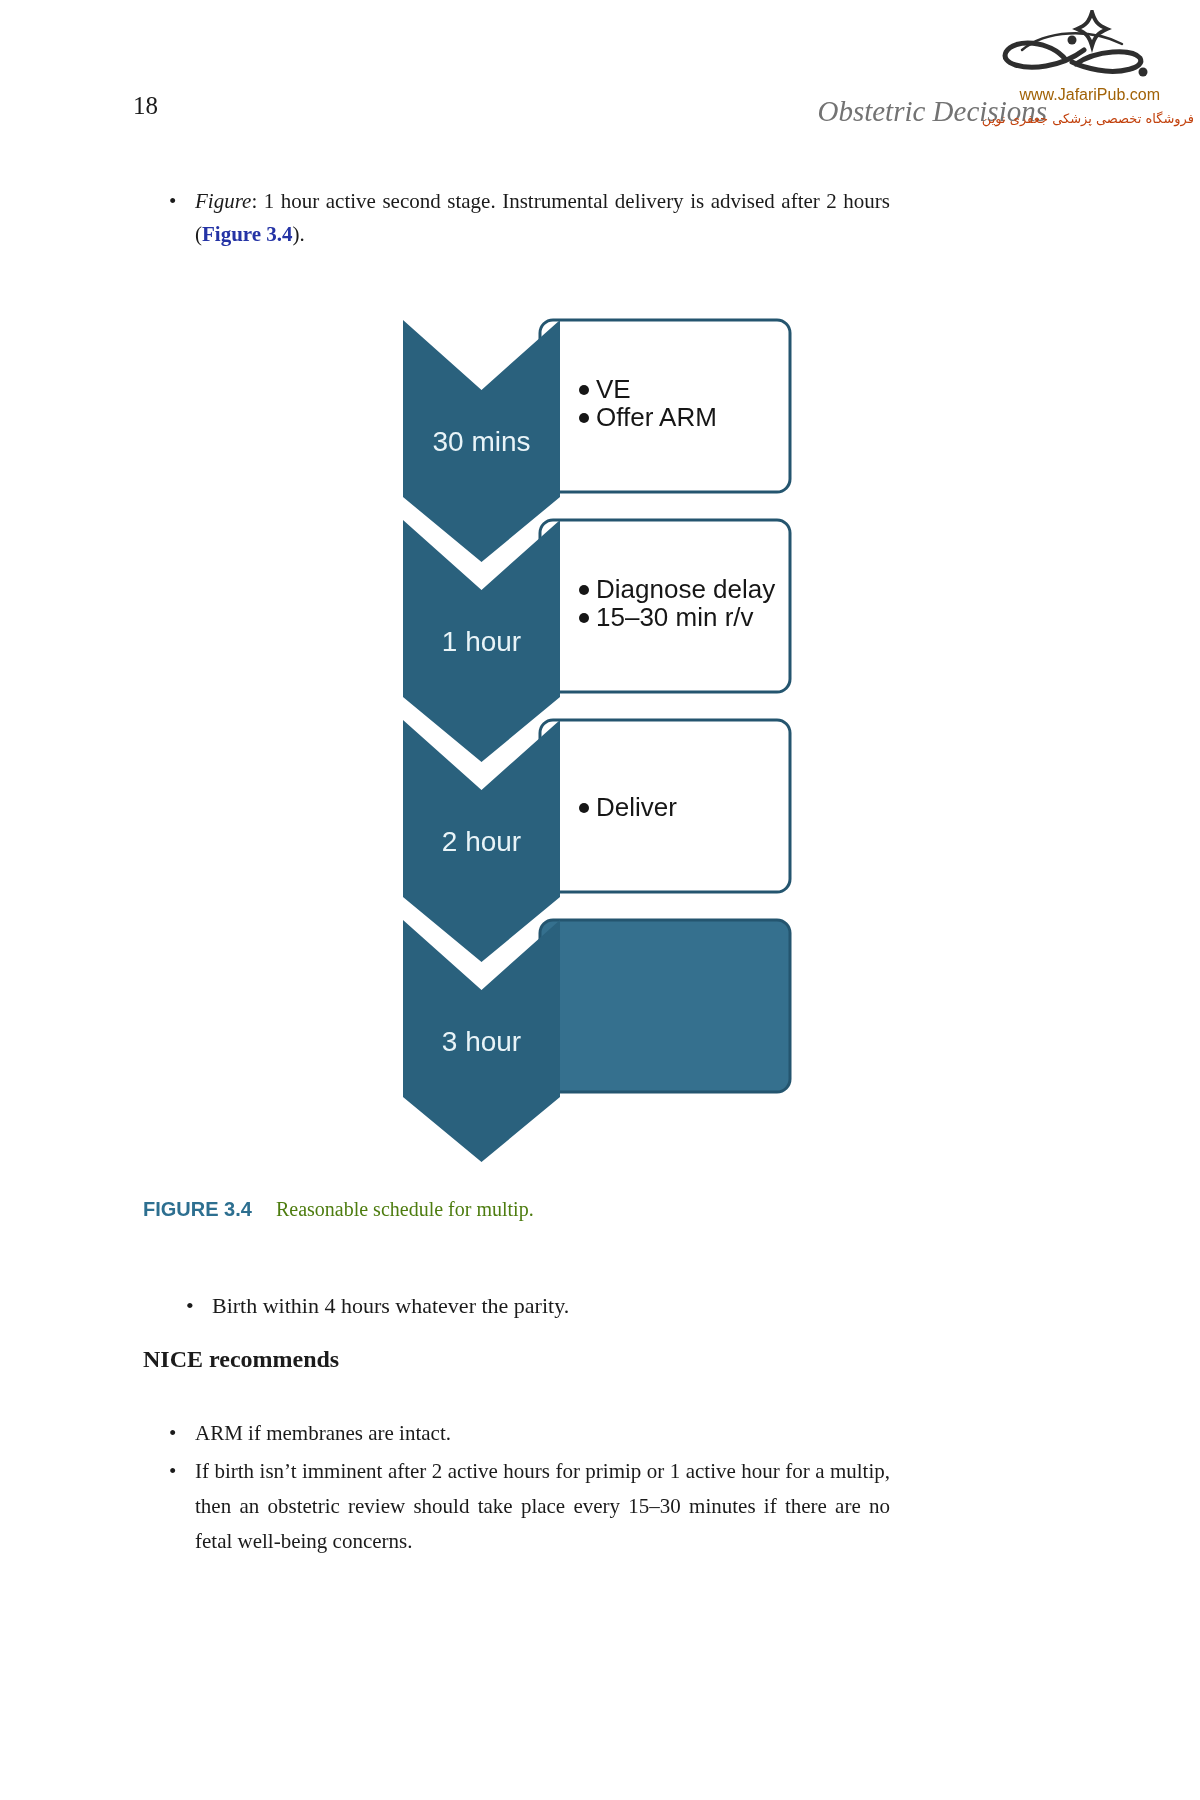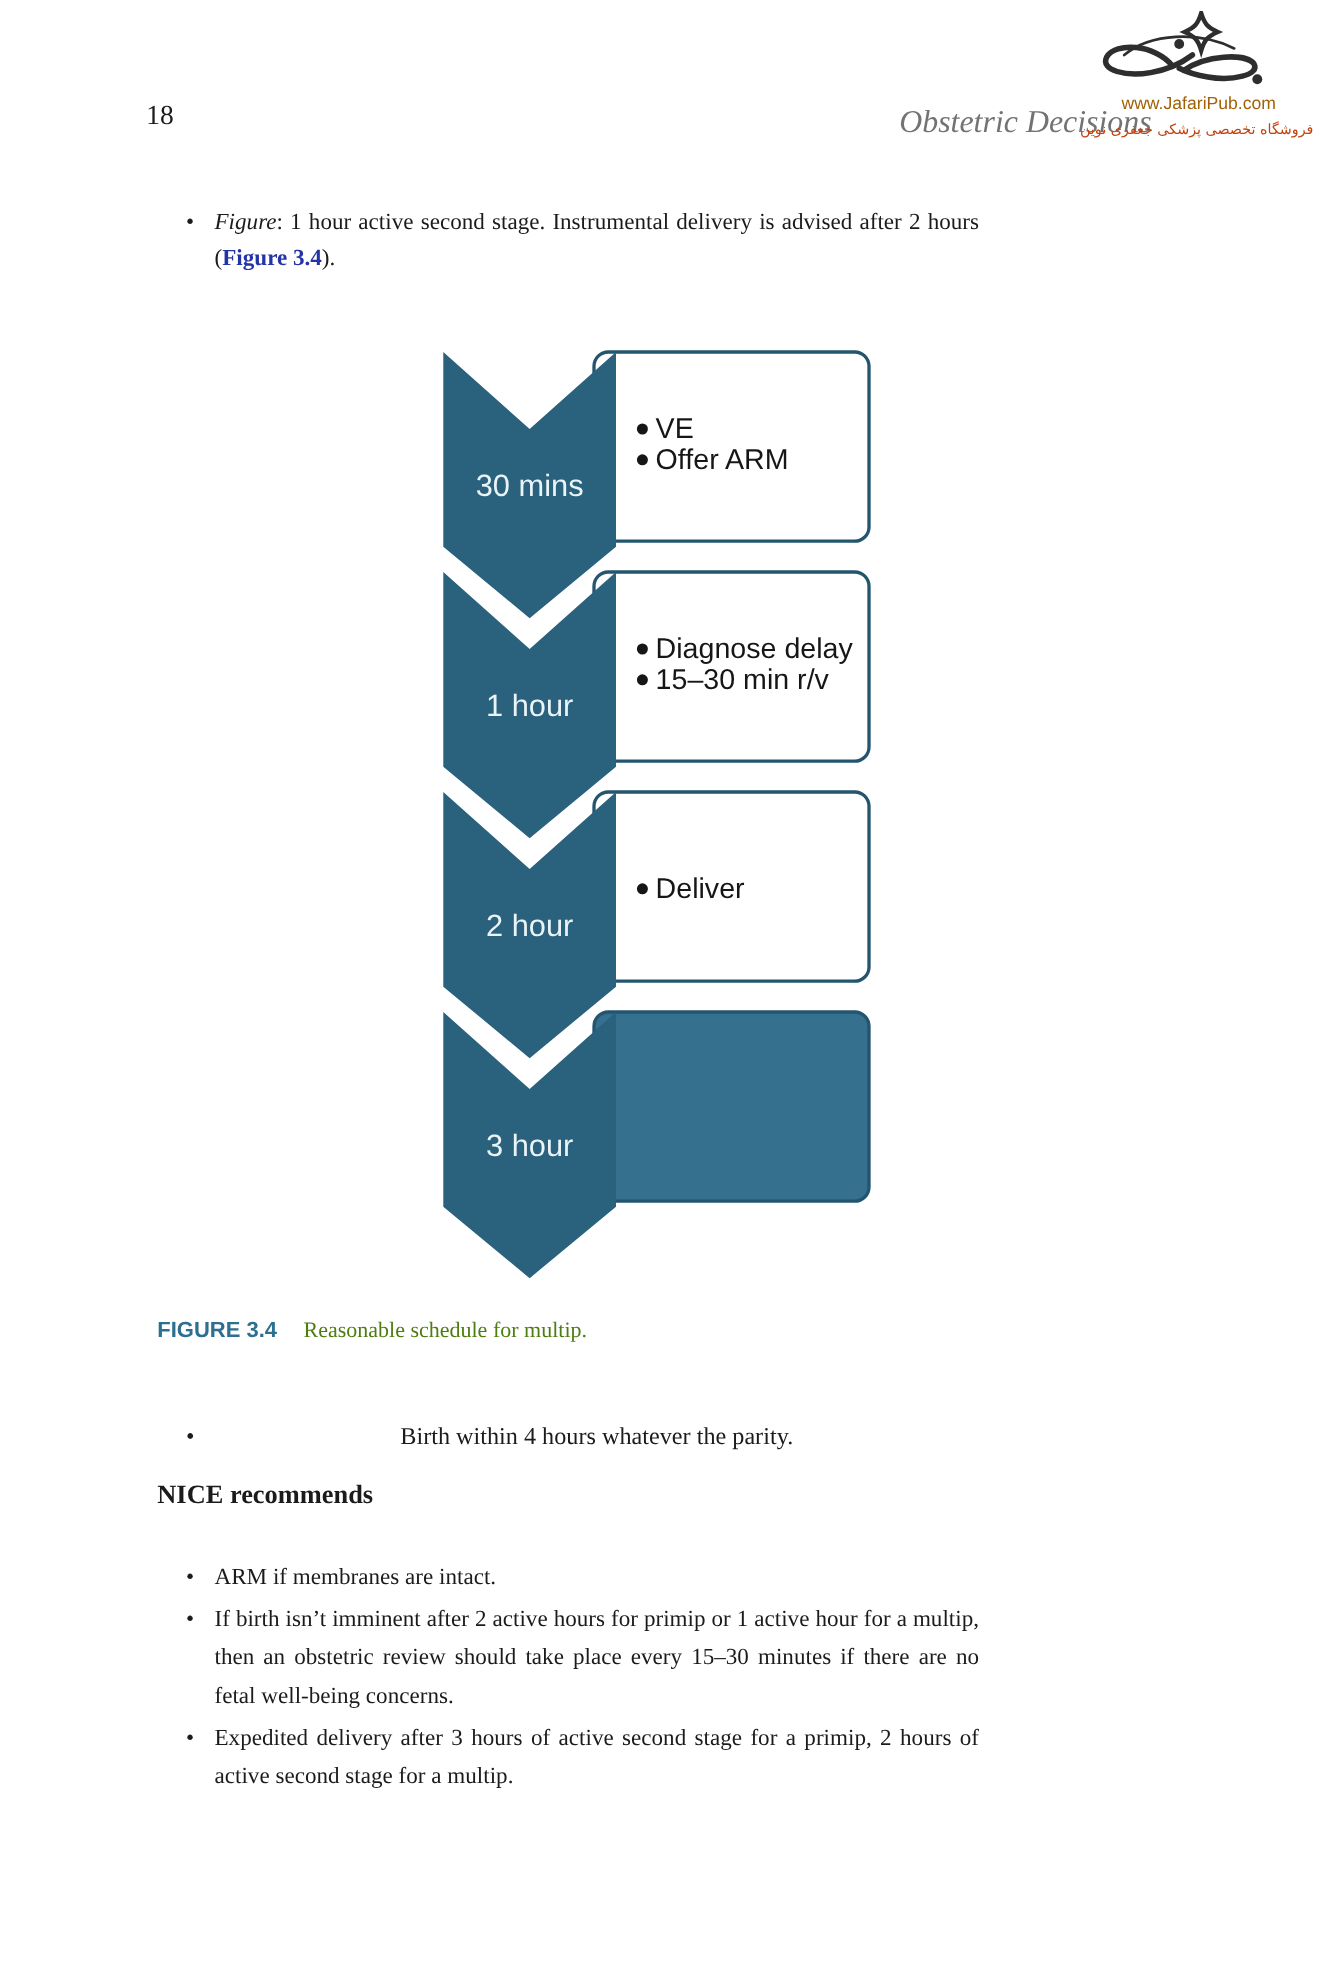--- a/index.html
+++ b/index.html
@@ -14,21 +14,21 @@
           font-family:"Liberation Sans","DejaVu Sans",sans-serif;font-size:16px;color:#a16207;}
   .wm-fa{position:absolute;right:6px;top:111px;direction:rtl;
          font-family:"DejaVu Sans",sans-serif;font-size:13px;color:#c2410c;}
 
   
   .bullet-item{position:relative;}
   .bullet-item::before{content:"\2022";position:absolute;left:-26px;top:0;}
   .intro{position:absolute;left:195px;top:185px;width:695px;font-size:21px;line-height:33px;
          text-align:justify;}
   .intro .link{color:#2433A5;font-weight:bold;cursor:pointer;}
-  .birth{position:absolute;left:195px;top:1289px;width:695px;font-size:22px;line-height:33px;text-align:center;}
+  .birth{position:absolute;left:212px;top:1289px;width:695px;font-size:22px;line-height:33px;}
   .nice-heading{position:absolute;left:143px;top:1346px;font-size:24px;font-weight:bold;margin:0;}
   .nice-list{position:absolute;left:195px;top:1416px;width:695px;font-size:21px;line-height:35px;}
   .nice-list .bullet-item{margin-bottom:3px;text-align:justify;}
   .nice-list p{margin:0;}
   .intro p{margin:0;display:inline;}
 
   
   .figure-svg{position:absolute;left:390px;top:310px;}
   .chev{fill:#2A617D;}
   .stepbox{fill:#ffffff;stroke:#24556F;stroke-width:3;}
@@ -106,18 +106,15 @@
 
   <h2 class="nice-heading">NICE recommends</h2>
 
   <div class="nice-list">
     <div class="bullet-item">
       <p>ARM if membranes are intact.</p>
     </div>
     <div class="bullet-item">
       <p>If birth isn’t imminent after 2 active hours for primip or 1 active hour for a multip, then an obstetric review should take place every 15–30 minutes if there are no fetal well-being concerns.</p>
     </div>
-    <div class="bullet-item">
-      <p>Expedited delivery after 3 hours of active second stage for a primip, 2 hours of active second stage for a multip.</p>
-    </div>
   </div>
 
 </div>
 
 </body></html>

